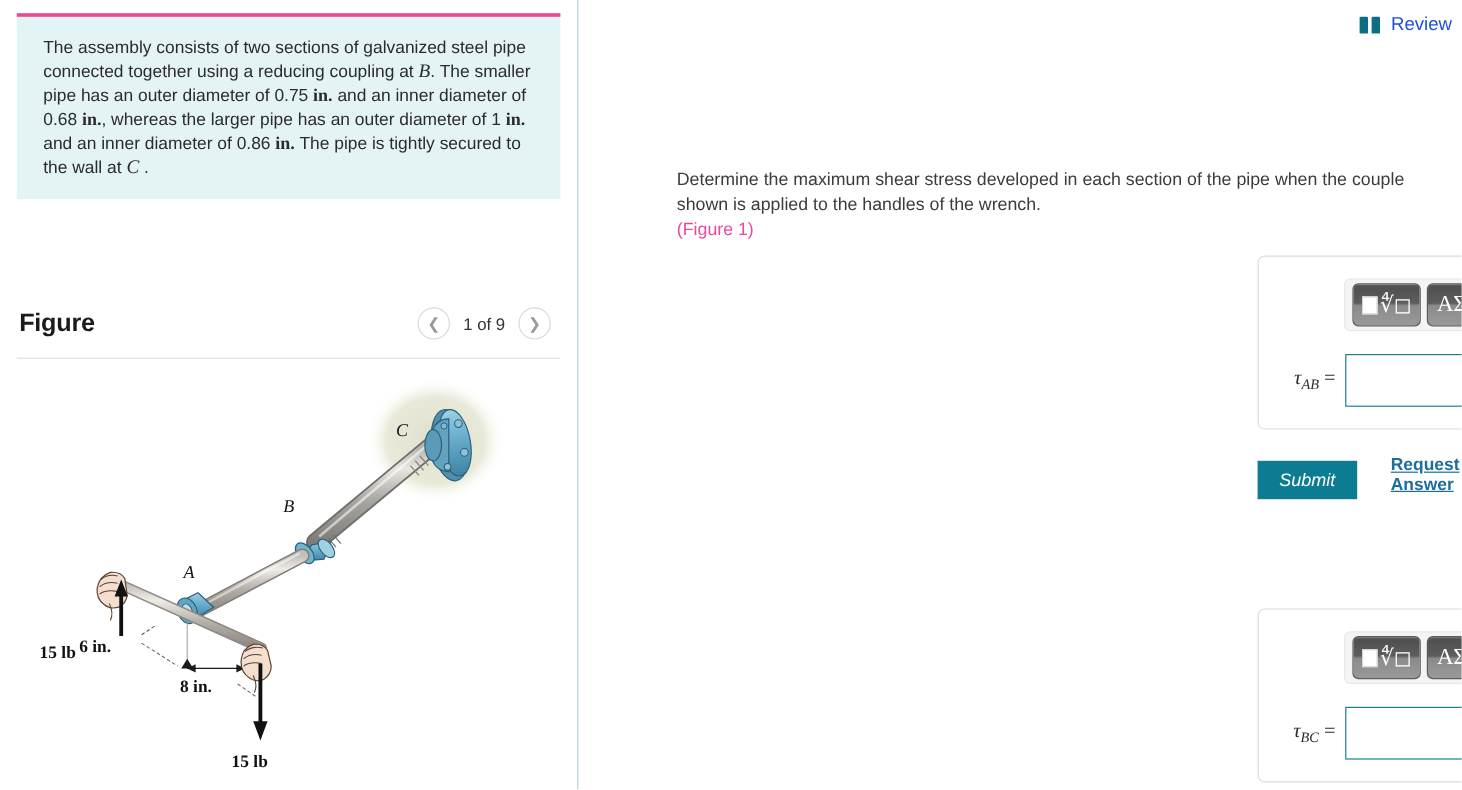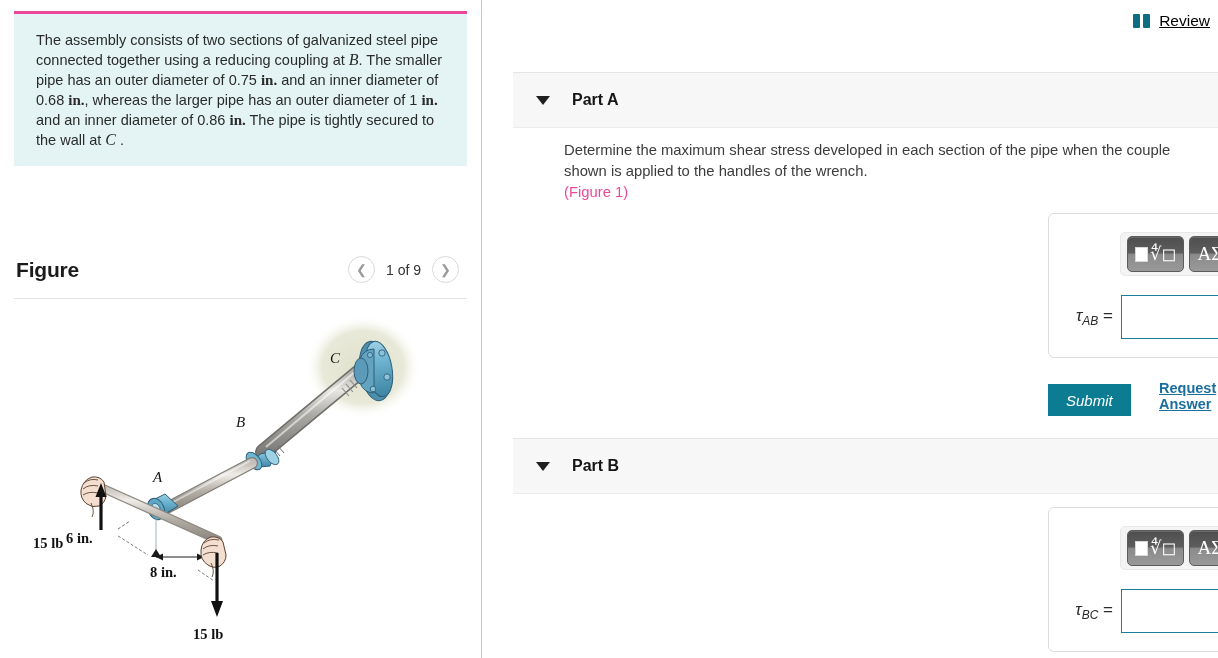--- a/index.html
+++ b/index.html
@@ -51,21 +51,21 @@
   }
   .figure-canvas {
     position: absolute; left: 8px; top: 305px; width: 460px; height: 350px;
   }
 
   
   .right-panel { position: absolute; left: 483px; top: 0; width: 735px; height: 658px; }
   .review-bar {
     position: absolute; right: 8px; top: 12px;
     display: flex; align-items: center; gap: 9px;
-    color: #000000; font-size: 15.5px; text-decoration: underline;
+    color: #1d4ed8; font-size: 15.5px;
   }
   .book-icon { display:inline-block; width: 17px; height: 14px; position: relative; }
   .book-icon i {
     position:absolute; top:0; width:7px; height:14px; background:#0c6e80; display:block;
     border-radius: 1px;
   }
   .book-icon i.l { left:0; }
   .book-icon i.r { right:0; }
 
   .part-header {
@@ -104,21 +104,21 @@
     font-size: 17px; padding: 0 7px;
     box-shadow: inset 0 1px 0 rgba(255,255,255,0.15);
   }
   .mbtn.b1 { min-width: 56px; }
   .mbtn.greek { font-family: "Liberation Serif", serif; font-size: 19px; }
   .sq { display:inline-block; width: 13px; height: 15px; background: #fff; border:1px solid #d8d8d8; margin-right:2px; }
   .rootwrap { font-family: "Liberation Serif", serif; font-size: 18px; position: relative; }
 
   .ansrow { position: absolute; display: flex; align-items: center; }
   .taulab {
-    font-family: Liberation Sans, sans-serif; font-size: 17px; color: #2b2b2b;
+    font-family: Liberation Serif, serif; font-size: 17px; color: #2b2b2b;
     white-space: nowrap; width: 72px; text-align: right; padding-right: 8px;
   }
   .taulab sub { font-size: 12px; font-style: italic; }
   .ansinput {
     border: 1px solid #1a7f95; background: #fff; height: 44px;
     font-family: "Liberation Sans", sans-serif; font-size: 15px; padding: 0 8px;
     outline: none; color:#222;
   }
 
   .submit-btn {
@@ -278,24 +278,20 @@
   <div class="right-panel">
 
     <div class="review-bar">
       <span class="book-icon">
           <i class="l"></i>
           <i class="r"></i>
         </span>
       <span>Review</span>
     </div>
 
-    <div class="part-header" style="top:72px;">
-      <span class="caret"></span>
-      <span class="part-label">Part A</span>
-    </div>
 
     <div class="part-body" style="top:140px;">
       <div class="prompt">
         <span>Determine the maximum shear stress developed in each section of the pipe when the</span>
         <span>couple shown is applied to the handles of the wrench.</span><br>
         <a href="#">(Figure 1)</a>
       </div>
     </div>
 
     <div class="answer-card" style="left:565px; top:213px; width:607px; height:145px;">
@@ -314,24 +310,20 @@
           <i style="font-style:italic">τ</i><sub>AB</sub> <span style="font-style:normal">=</span>
         </span>
         <input class="ansinput" style="width: 466px;" type="text" value="">
 
       </div>
     </div>
 
     <button class="submit-btn" style="left:565px; top:384px;font-style:italic;">Submit</button>
     <a class="req-link" style="left:676px; top:380px;" href="#">Request Answer</a>
 
-    <div class="part-header" style="top:438px;">
-      <span class="caret"></span>
-      <span class="part-label">Part B</span>
-    </div>
 
     <div class="answer-card" style="left:565px; top:507px; width:607px; height:145px;">
       <div class="mathbar" style="left:71px; top:18px; width:485px;">
         <div style="width:6px"></div>
         <div class="mbtn b1">
           <span class="sq"></span>
             <span class="rootwrap">∜◻</span>
         </div>
         <div class="mbtn greek">ΑΣϕ</div>
 

